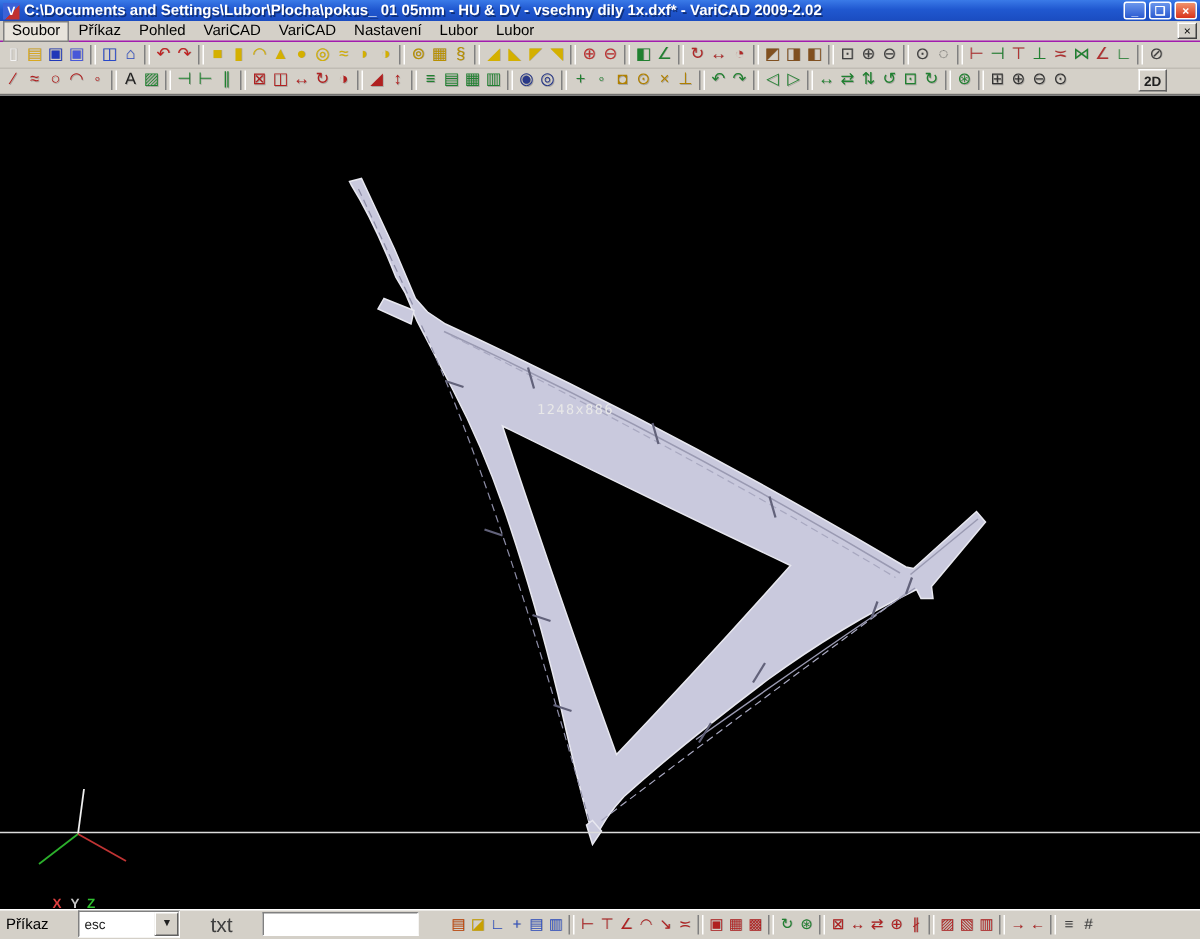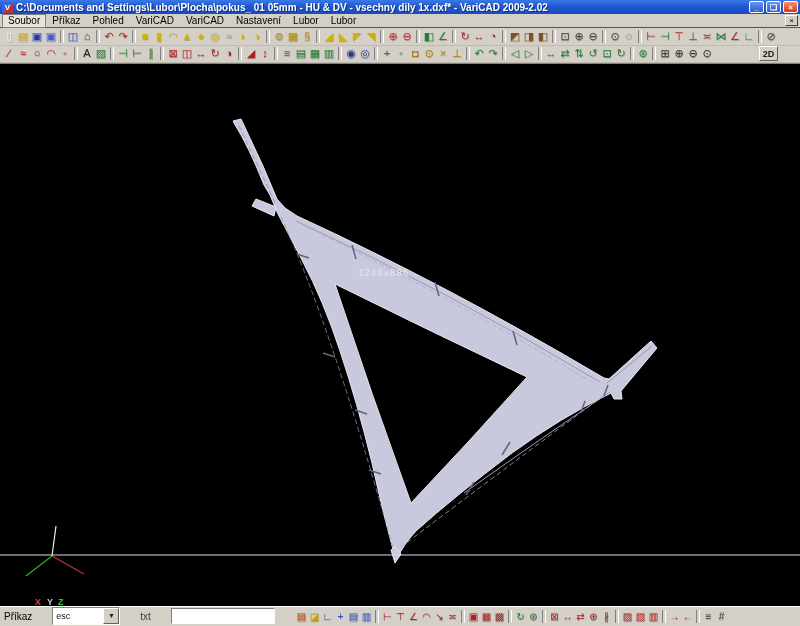--- a/index.html
+++ b/index.html
@@ -43,21 +43,21 @@
 
   
   .viewport{height:543px;background:#000;position:relative;cursor:crosshair;
     border-top:1px solid #808080;box-sizing:border-box;}
   .viewport svg{display:block;width:800px;height:543px;}
 
   
   .statusbar{height:21px;background:#d4d0c8;display:flex;align-items:center;padding:0 4px;
     border-top:1px solid #fff;box-sizing:border-box;gap:20px;}
   .st-label{font-size:10px;color:#000;flex:none;}
-  .st-label.small{font-size:10px;color:#404040;}
+  .st-label.small{font-size:14px;color:#404040;}
   .combo{width:66px;height:16px;background:#fff;border:1px solid;flex:none;
     border-color:#808080 #fff #fff #808080;display:flex;align-items:center;}
   .combo-val{flex:1;font-size:9px;color:#202020;padding-left:3px;}
   .combo-btn{width:14px;height:14px;background:#d4d0c8;border:1px solid;
     border-color:#fff #606060 #606060 #fff;font-size:7px;line-height:13px;text-align:center;
     color:#202020;cursor:pointer;}
   .st-input{width:98px;height:14px;background:#fff;border:1px solid;flex:none;
     border-color:#808080 #fff #fff #808080;font-size:9px;padding:0 2px;}
   .bottom-icons{display:flex;align-items:center;}
   .bottom-icons .tb-icon{width:13px;height:15px;font-size:10px;}

